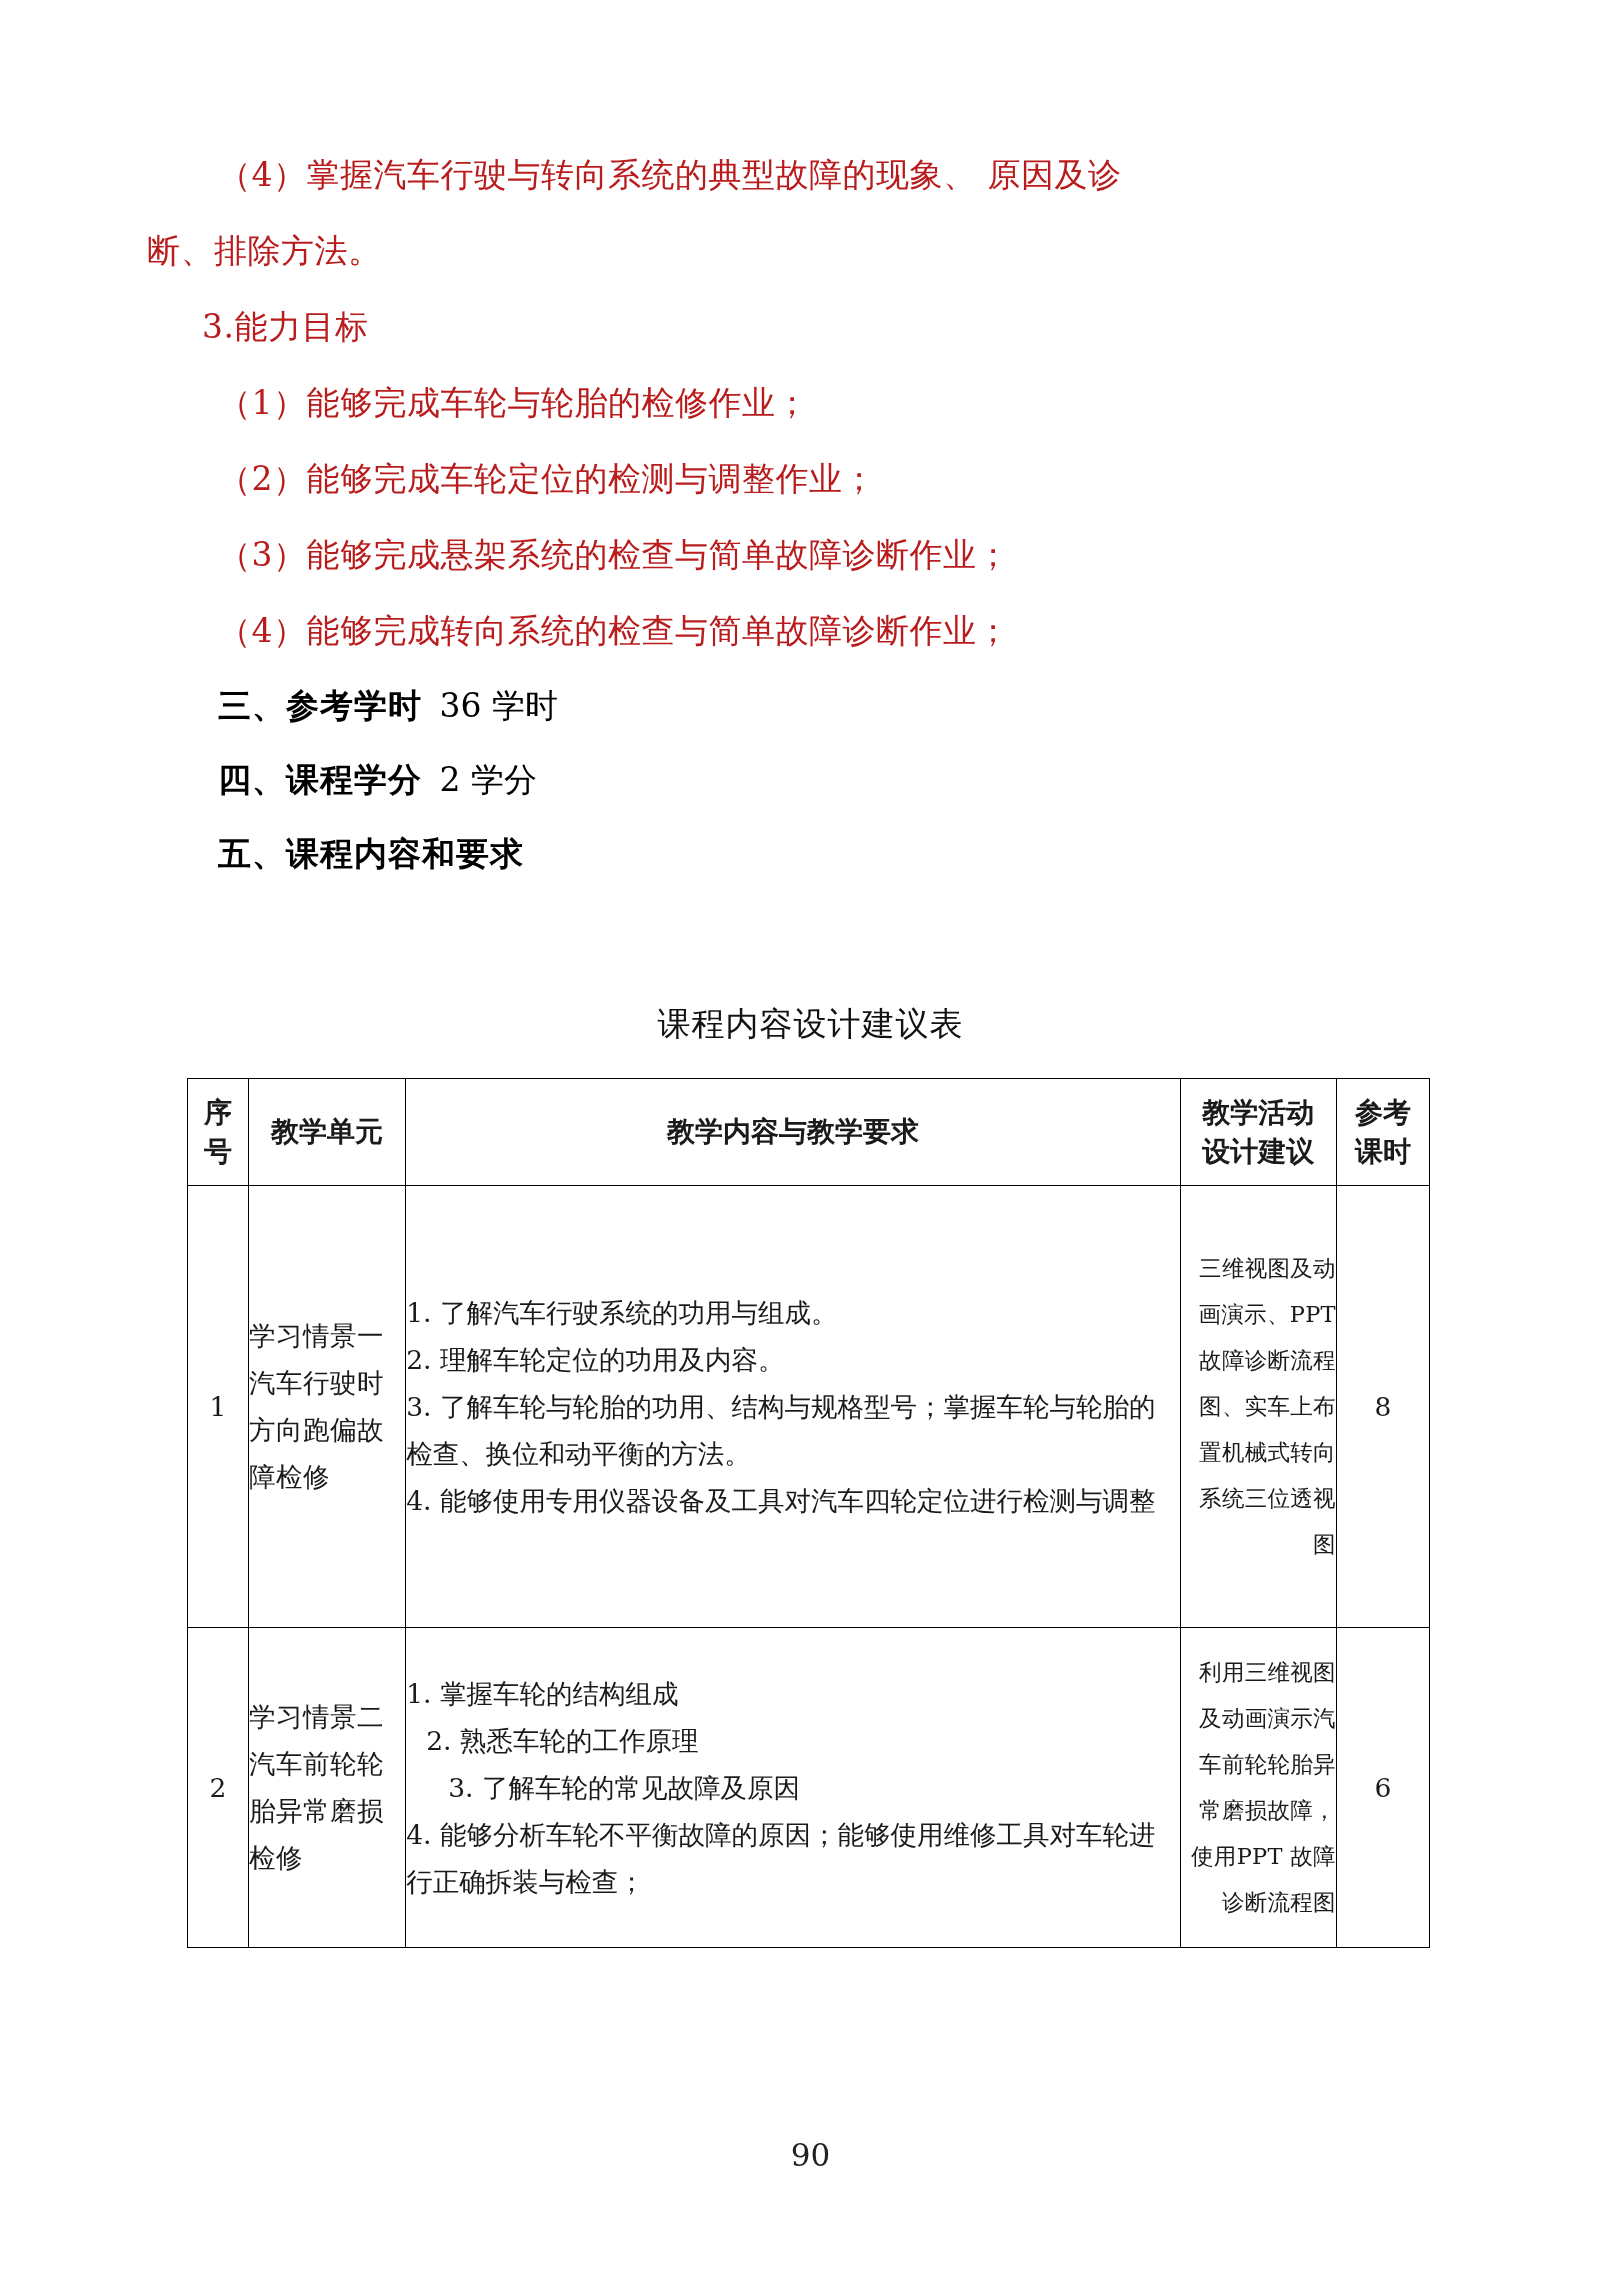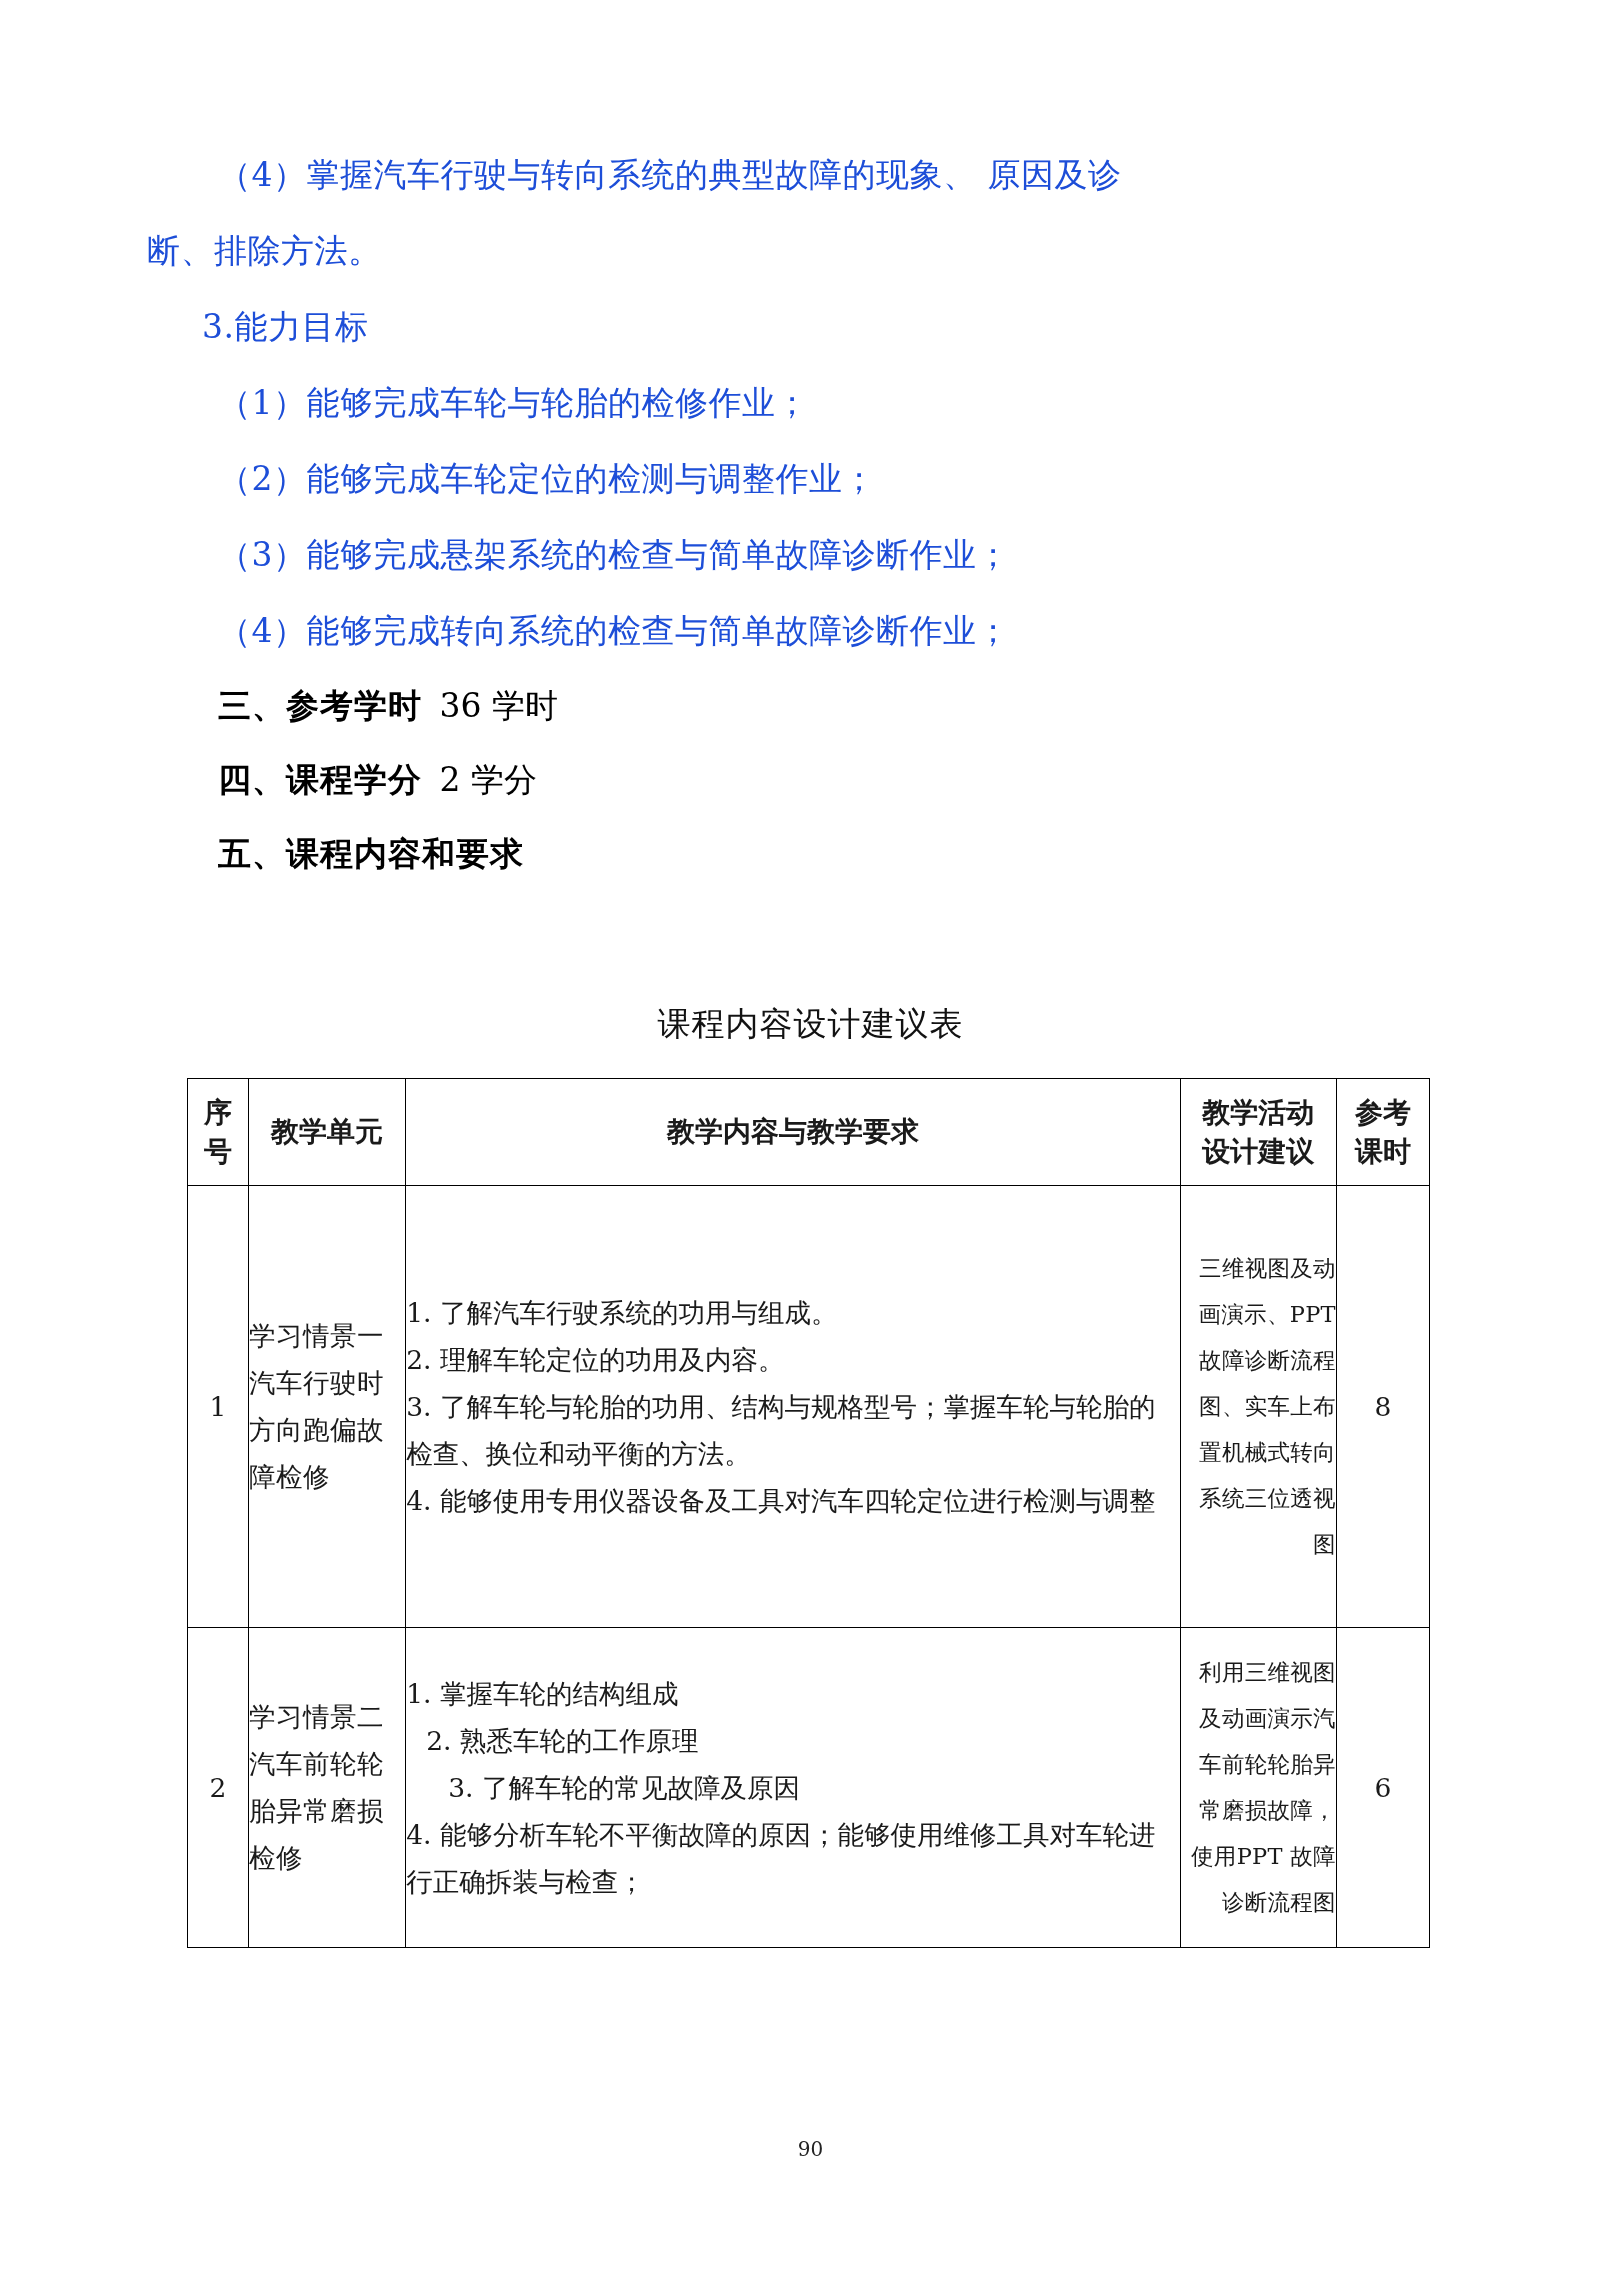--- a/index.html
+++ b/index.html
@@ -22,21 +22,21 @@
   .body-block {
     position: absolute;
     left: 147px;
     top: 137px;
     width: 1333px;
   }
   .para {
     font-size: 33px;
     line-height: 76px;
     letter-spacing: 0.5px;
-    color: #1d4ed8;
+    color: #b91c1c;
     white-space: pre-wrap;
   }
   .para.indent {
     text-indent: 71px;
   }
   .para.indent-small {
     text-indent: 55px;
   }
   .para.noindent {
     text-indent: 0;
@@ -136,21 +136,21 @@
   .row1 td { height: 441px; }
   .row2 td { height: 319px; }
 
   
   .page-number {
     position: absolute;
     left: 0;
     top: 2137px;
     width: 1621px;
     text-align: center;
-    font-size: 20px;
+    font-size: 31px;
     color: #222222;
   }
 </style>
 </head>
 <body>
 
 <div class="page">
 
   <div class="body-block">
     <div class="para indent" style="white-space: pre-wrap;">（4）掌握汽车行驶与转向系统的典型故障的现象、 原因及诊</div>

